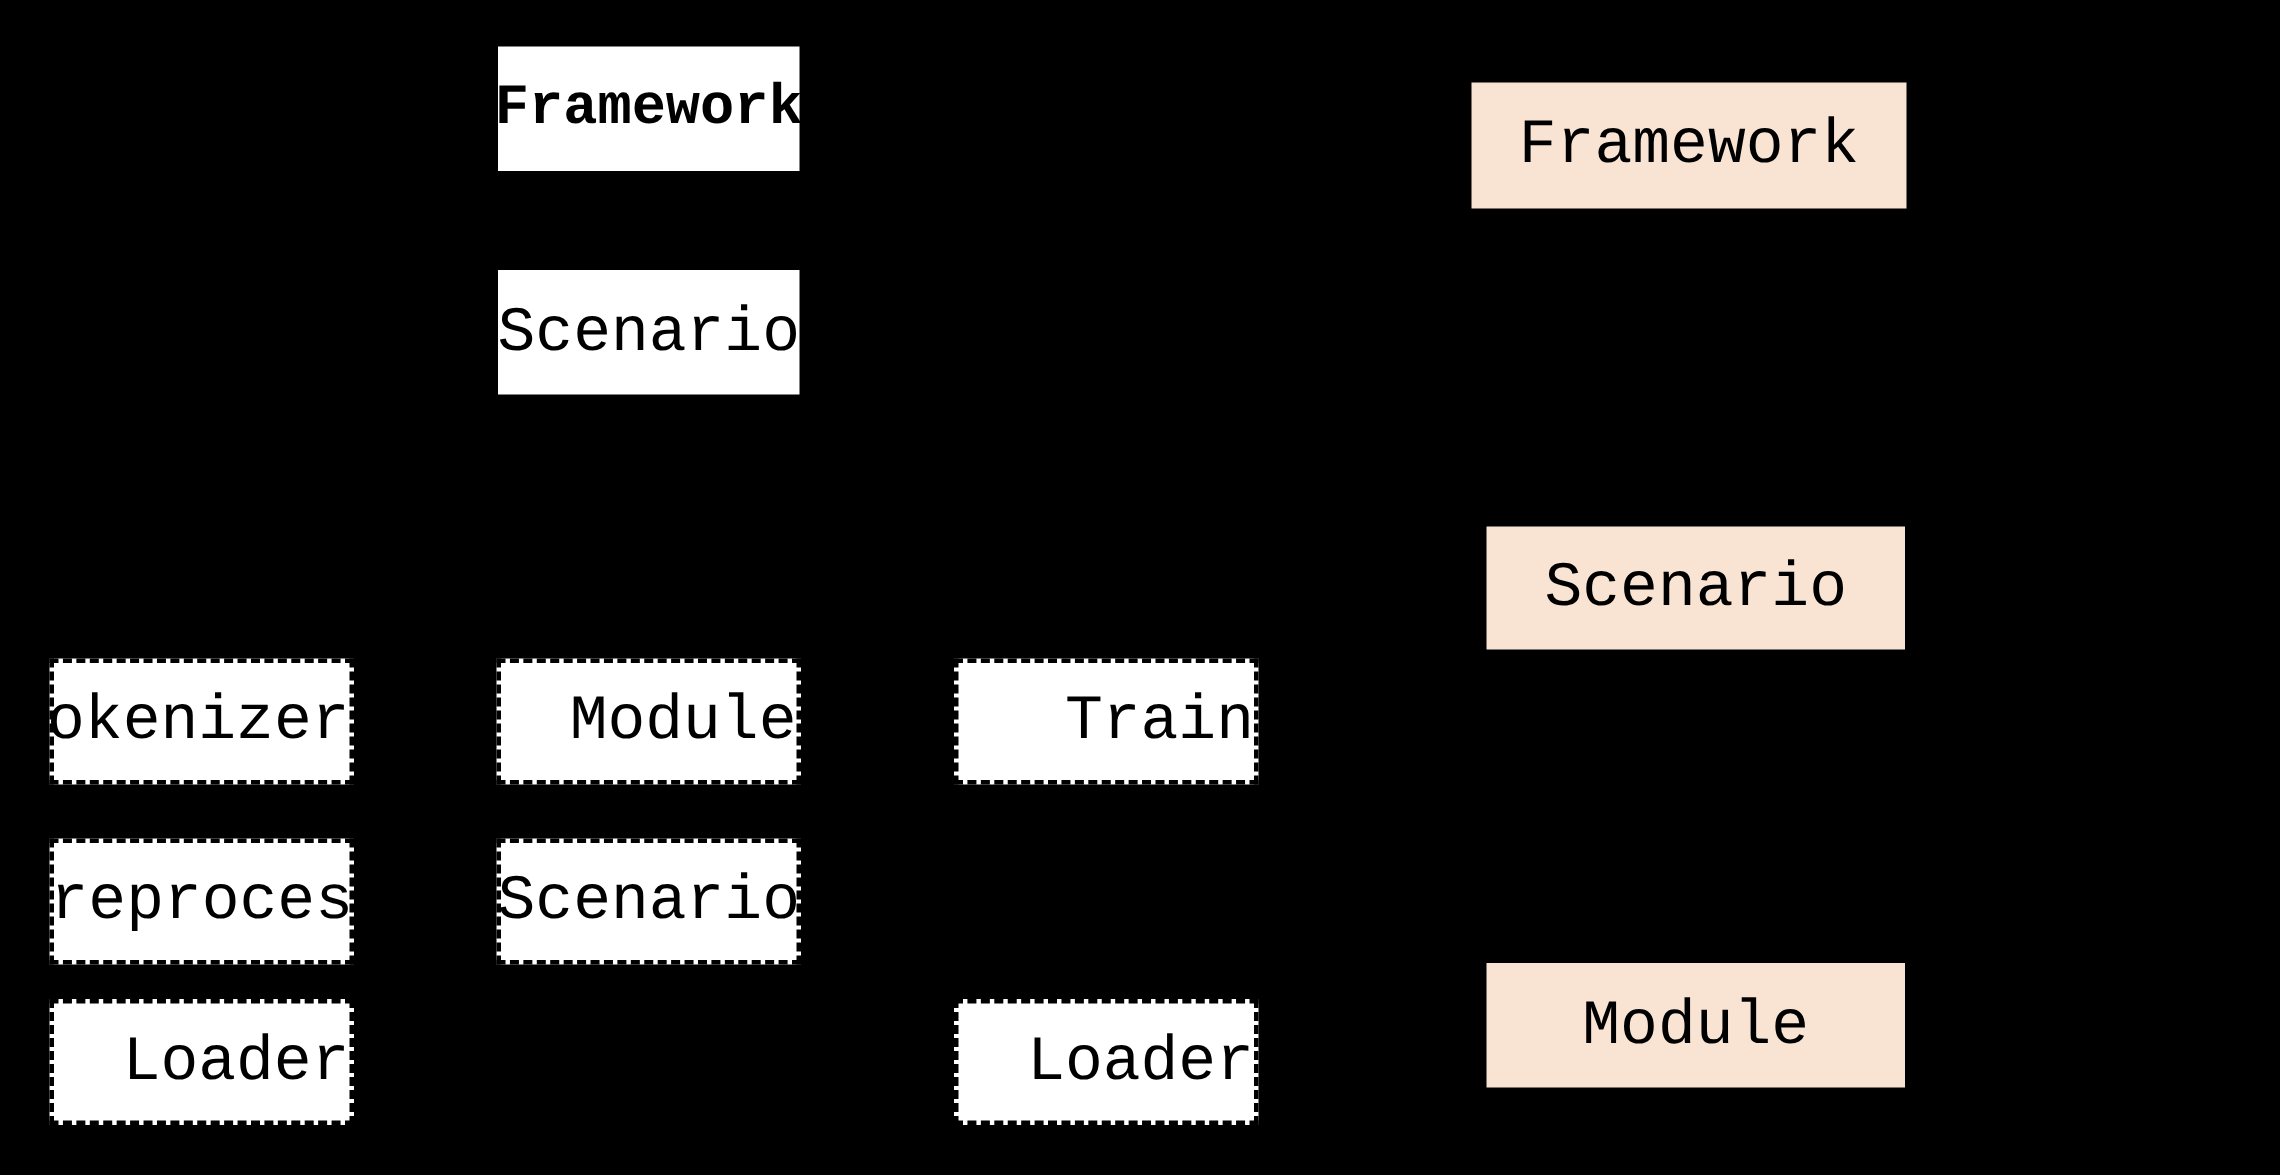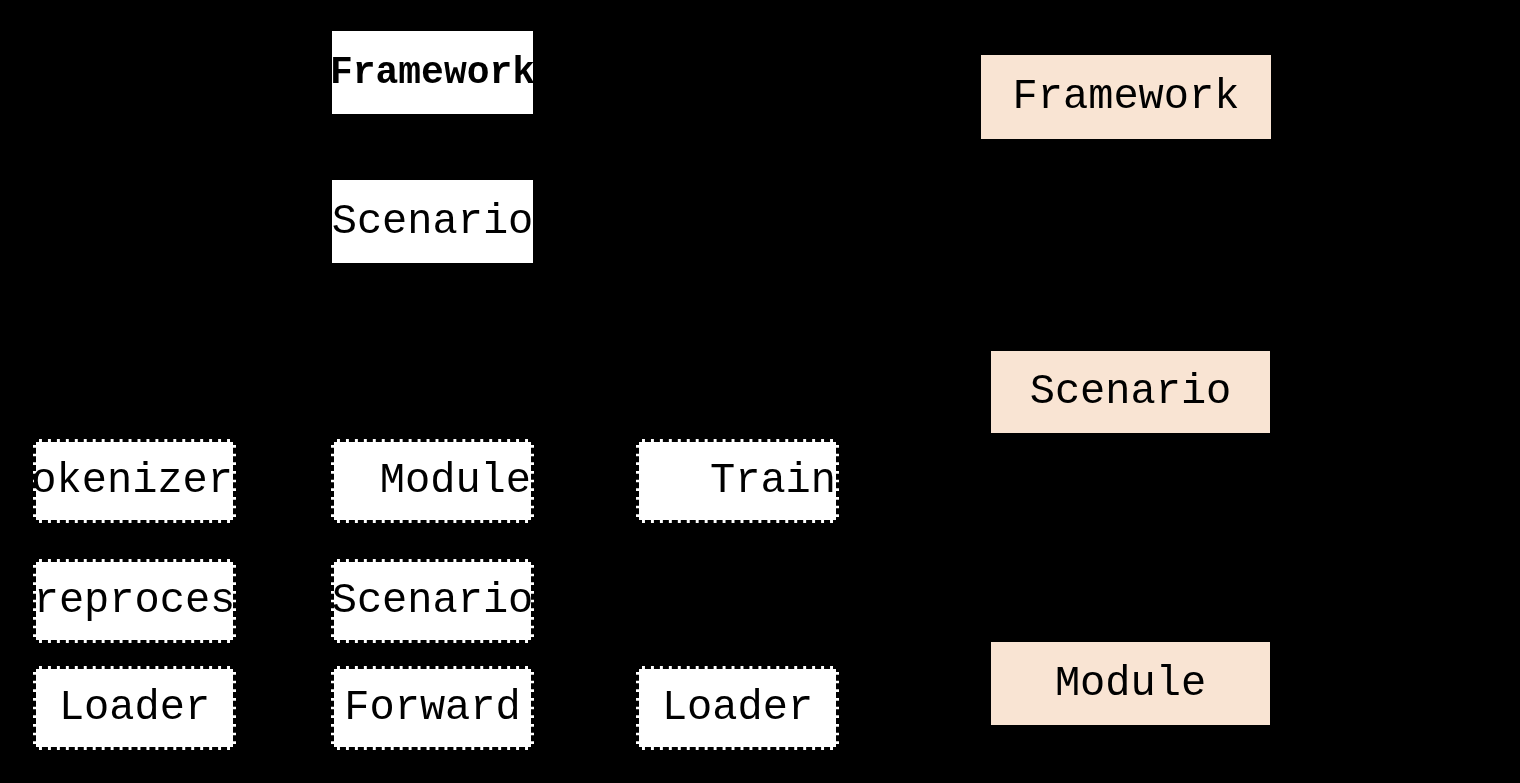--- a/index.html
+++ b/index.html
@@ -42,21 +42,21 @@
   
   .pos-left-framework { left: 332px; top: 31px;  width: 201px; height: 83px; font-weight: bold; font-size: 38px; }
   .pos-left-scenario  { left: 332px; top: 180px; width: 201px; height: 83px; }
   
   .c0 { left: 33px; }
   .c1 { left: 331px; }
   .c2 { left: 636px; }
   
   .r0 { top: 439px; justify-content: flex-end; }
   .r1 { top: 559px; }
-  .r2 { top: 666px; }
+  .r2 { top: 666px; justify-content: flex-end; }
   
   .pos-right-framework { left: 981px; top: 55px;  width: 290px; height: 84px; }
   .pos-right-scenario  { left: 991px; top: 351px; width: 279px; height: 82px; }
   .pos-right-module    { left: 991px; top: 642px; width: 279px; height: 83px; }
 </style>
 </head>
 <body>
 
 <div class="canvas">
 
@@ -80,23 +80,20 @@
   <div class="box dashed c0 r1">
     <span>Preprocess</span>
   </div>
   <div class="box dashed c1 r1">
     <span>Scenario</span>
   </div>
 
   <div class="box dashed c0 r2">
     <span>Loader</span>
   </div>
-  <div class="box dashed c1 r2">
-    <span>Forward</span>
-  </div>
   <div class="box dashed c2 r2">
     <span>Loader</span>
   </div>
 
   <div class="box peach pos-right-framework">
     <span>Framework</span>
   </div>
   <div class="box peach pos-right-scenario">
     <span>Scenario</span>
   </div>

